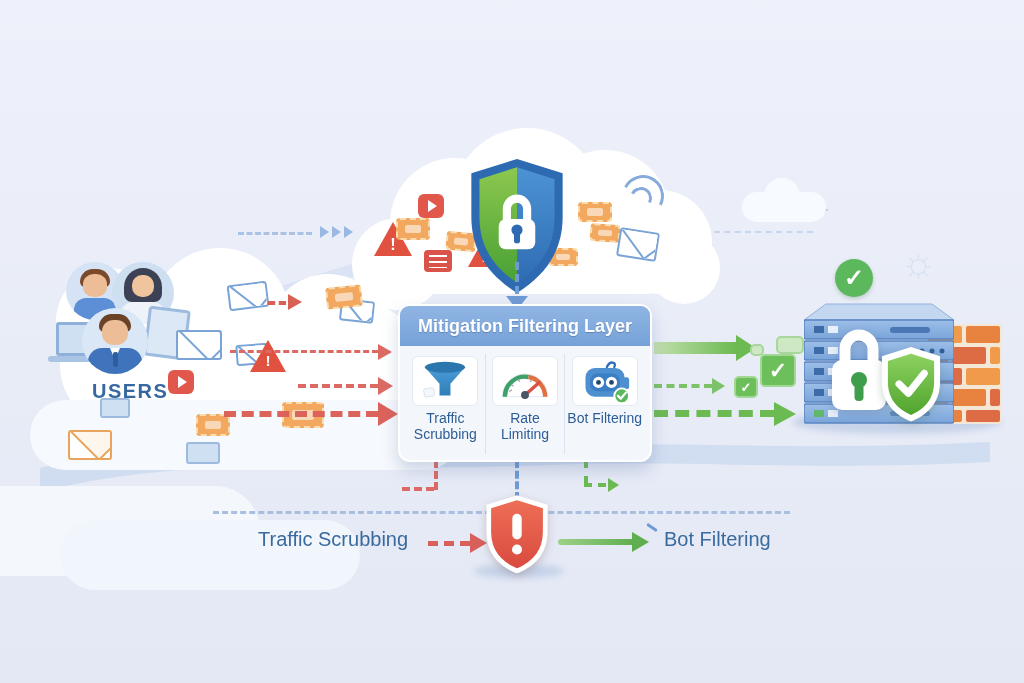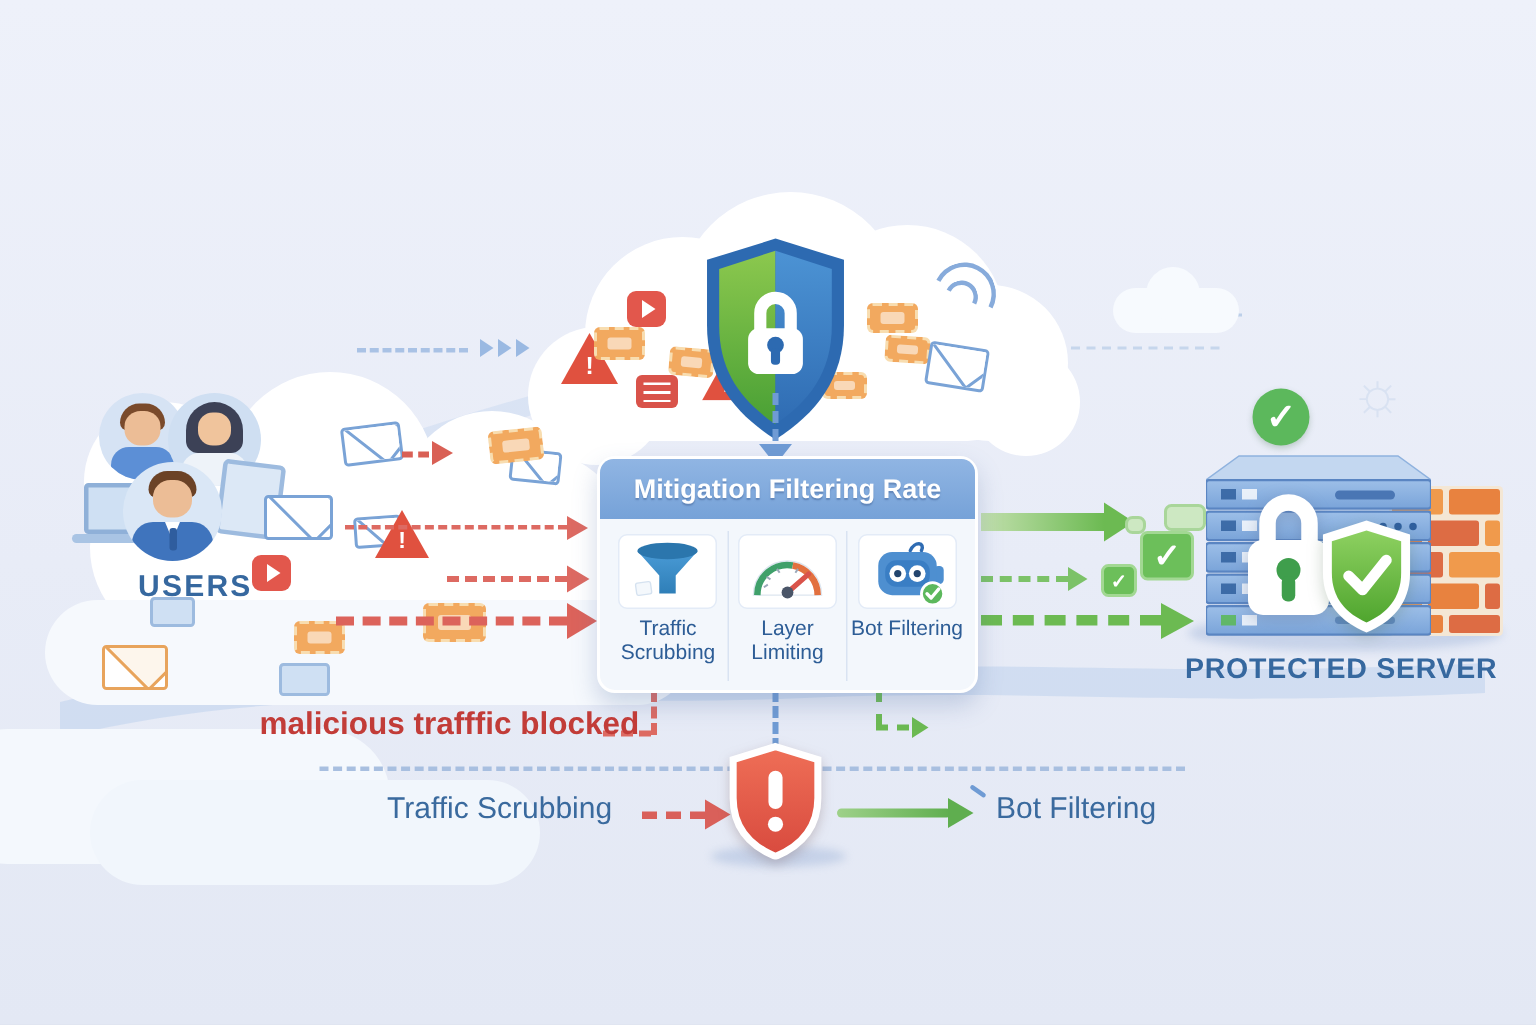--- a/index.html
+++ b/index.html
@@ -186,21 +186,21 @@
     <path d="M42 64 v-12 a10 10 0 0 1 20 0 v12" stroke="#fff" stroke-width="8" fill="none" stroke-linecap="round"></path>
     <rect x="34" y="62" width="36" height="30" rx="7" fill="#fff"></rect>
     <circle cx="52" cy="73" r="5.5" fill="#2d6ab1"></circle>
     <rect x="49" y="75" width="6" height="11" rx="2.5" fill="#2d6ab1"></rect>
   </svg>
 
   <div class="vd" style="left:515px;top:262px;height:32px;border-left:4px dashed #6f9bd4;z-index:5;"></div>
   <div class="tri-r" style="left:506px;top:296px;border-top:14px solid #6f9bd4;border-left:11px solid transparent;border-right:11px solid transparent;z-index:5;"></div>
 
   <div class="mbox" style="z-index:6;">
-    <div class="mbox-head">Mitigation Filtering Rate</div>
+    <div class="mbox-head">Mitigation Filtering Layer</div>
     <div class="mbox-body">
       <div class="mcell">
         <div class="mtile">
           <svg width="50" height="42" viewBox="0 0 54 46">
             <defs>
                 <linearGradient id="gFun" x1="0" y1="0" x2="0" y2="1">
               <stop offset="0" stop-color="#4a9bd6"></stop>
                   <stop offset="1" stop-color="#2f7fb8"></stop>
                 </linearGradient>
               </defs>
@@ -220,21 +220,21 @@
             <g stroke="#9aa7b8" stroke-width="1.5">
               <line x1="14" y1="34" x2="17" y2="32"></line>
                 <line x1="16" y1="26" x2="19" y2="28"></line>
               <line x1="24" y1="20" x2="26" y2="23"></line>
                 <line x1="40" y1="20" x2="38" y2="23"></line>
             </g>
             <line x1="32" y1="38" x2="48" y2="24" stroke="#d9534a" stroke-width="4" stroke-linecap="round"></line>
             <circle cx="32" cy="38" r="4.5" fill="#4a5568"></circle>
           </svg>
         </div>
-        <div class="mlabel">Layer Limiting</div>
+        <div class="mlabel">Rate Limiting</div>
       </div>
       <div class="mcell">
         <div class="mtile">
           <svg width="52" height="46" viewBox="0 0 56 48">
             <path d="M30 9 C33 2 41 3 38 9" stroke="#2f6cb3" stroke-width="2.5" fill="none" stroke-linecap="round"></path>
             <rect x="47" y="20" width="7" height="13" rx="3" fill="#4e8fd0"></rect>
             <rect x="7" y="10" width="42" height="31" rx="10" fill="#4e8fd0"></rect>
             <rect x="12" y="16" width="32" height="19" rx="8" fill="#3a7ec4"></rect>
             <circle cx="21" cy="25.5" r="6" fill="#fff"></circle>
               <circle cx="35" cy="25.5" r="6" fill="#fff"></circle>
@@ -267,21 +267,20 @@
   <div class="gpk gpk-light" style="left:776px;top:336px;width:28px;height:18px;z-index:6;"></div>
   <div class="gpk gpk-light" style="left:750px;top:344px;width:14px;height:12px;z-index:6;"></div>
 
   <div class="vd" style="left:434px;top:460px;height:30px;border-left:4px dashed #dd6a62;z-index:5;"></div>
   <div class="hd" style="left:402px;top:487px;width:32px;border-top:4px dashed #dd6a62;z-index:5;"></div>
   <div class="vd" style="left:515px;top:460px;height:40px;border-left:4px dashed #6f9bd4;z-index:5;"></div>
   <div class="vd" style="left:584px;top:460px;height:24px;border-left:4px dashed #6cba52;z-index:5;"></div>
   <div class="hd" style="left:584px;top:483px;width:22px;border-top:4px dashed #6cba52;z-index:5;"></div>
   <div class="tri-r" style="left:608px;top:478px;border-left:11px solid #6cba52;border-top:7px solid transparent;border-bottom:7px solid transparent;z-index:5;"></div>
 
-  <div class="txt t-red" style="left:173px;top:471px;z-index:6;">malicious trafffic blocked</div>
 
   <div class="hd" style="left:213px;top:511px;width:577px;border-top:3px dashed #a8bfe0;z-index:4;"></div>
 
   <div class="txt t-legend" style="left:258px;top:528px;z-index:6;">Traffic Scrubbing</div>
   <div class="hd" style="left:428px;top:541px;width:42px;border-top:5px dashed #d9605a;z-index:6;"></div>
   <div class="tri-r" style="left:470px;top:533px;border-left:17px solid #d9605a;border-top:10px solid transparent;border-bottom:10px solid transparent;z-index:6;"></div>
 
   <div class="shadow-ell" style="left:474px;top:564px;width:90px;height:14px;z-index:5;"></div>
   <svg class="abs" style="left:483px;top:495px;z-index:7;filter:drop-shadow(0 3px 4px rgba(120,90,90,.3));" width="68" height="78" viewBox="0 0 100 116">
     <defs>
@@ -366,15 +365,14 @@
         <linearGradient id="gGrn2" x1="0" y1="0" x2="0" y2="1">
       <stop offset="0" stop-color="#8ed161"></stop>
           <stop offset="1" stop-color="#4fa52e"></stop>
         </linearGradient>
       </defs>
     <path d="M50 2 L94 16 V55 C94 86 75 105 50 115 C25 105 6 86 6 55 V16 Z" fill="#ffffff"></path>
     <path d="M50 12 L85 23 V55 C85 81 70 96 50 105 C30 96 15 81 15 55 V23 Z" fill="url(#gGrn2)"></path>
     <path d="M32 58 L46 72 L70 42" stroke="#fff" stroke-width="11" fill="none" stroke-linecap="round" stroke-linejoin="round"></path>
   </svg>
 
-  <div class="txt t-server" style="left:790px;top:436px;z-index:6;">PROTECTED SERVER</div>
 
 </div>
 
 </body></html>

